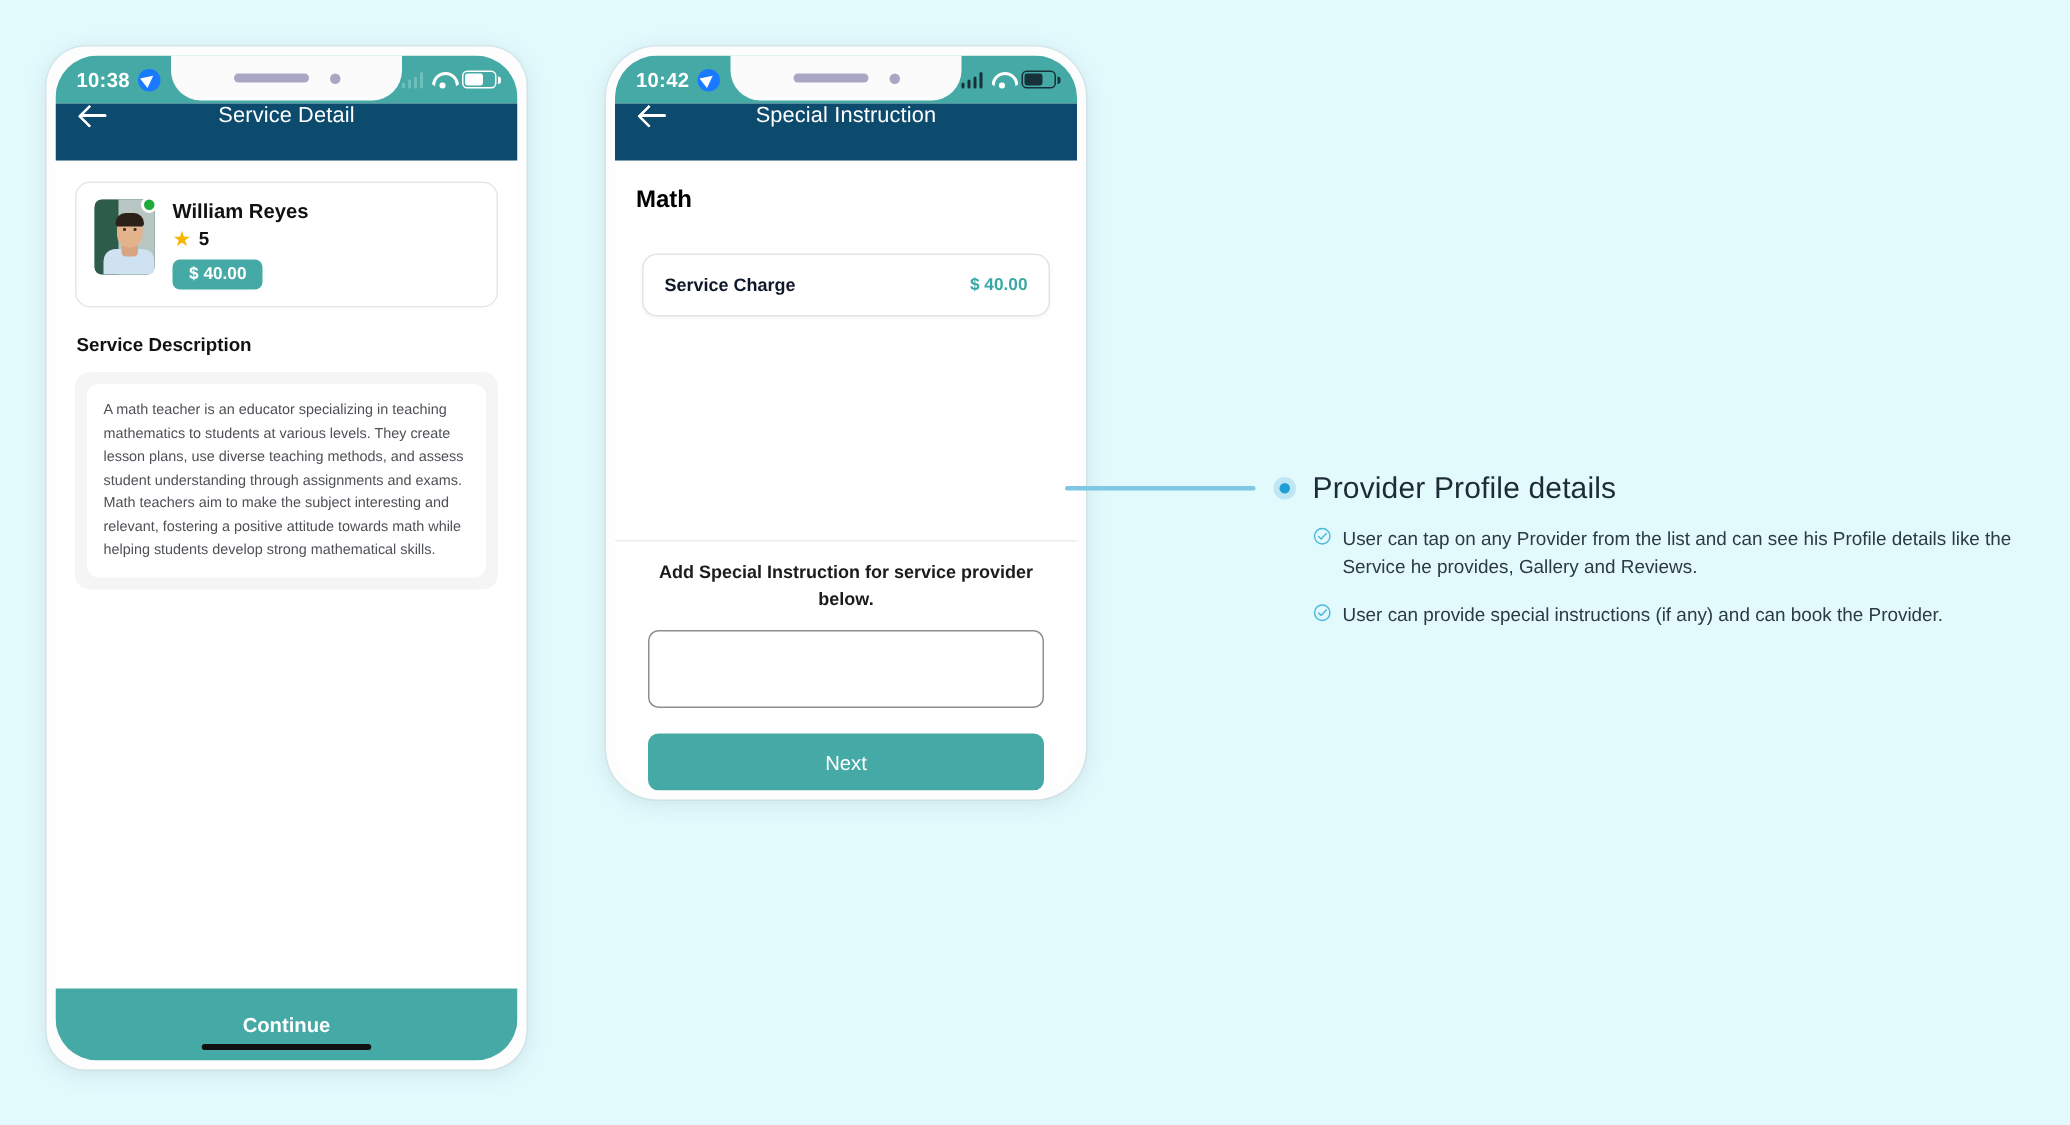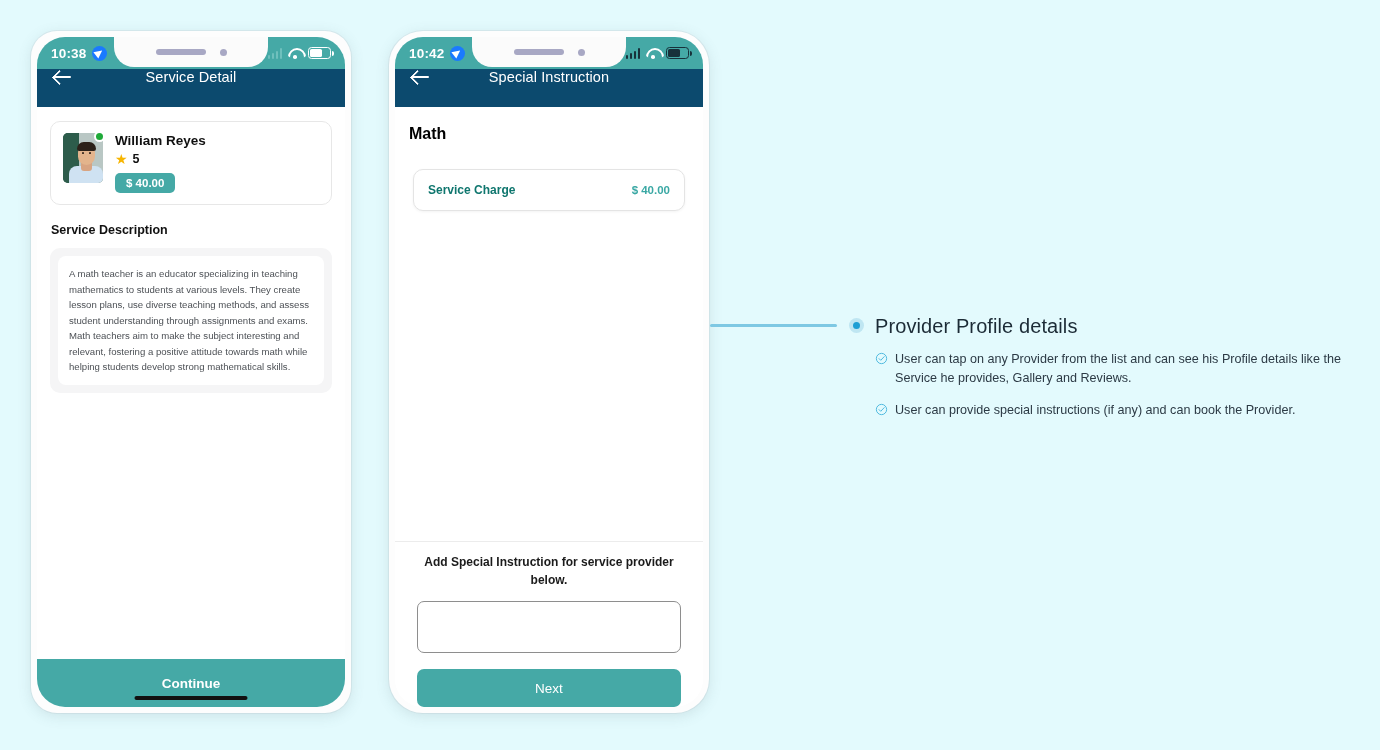--- a/index.html
+++ b/index.html
@@ -13,21 +13,21 @@
 
   
   .phone {
     position: absolute;
     background: #fdfdfd;
     border-radius: 34px;
     box-shadow: 0 3px 14px rgba(90,110,120,.16), 0 0 0 1px rgba(200,215,220,.35);
     padding: 6px;
   }
   #phone1 { left: 31px; top: 31px; width: 320px; height: 682px; border-radius: 26px; }
-  #phone2 { left: 389px; top: 31px; width: 320px; height: 682px; }
+  #phone2 { left: 404px; top: 31px; width: 320px; height: 502px; }
 
   .screen {
     position: relative;
     width: 100%; height: 100%;
     border-radius: 28px;
     overflow: hidden;
     background: #ffffff;
     display: flex; flex-direction: column;
   }
 
@@ -239,21 +239,21 @@
   
   .body2 { flex:1 1 auto; background:#fff; display:flex; flex-direction:column; min-height:0; }
   .svc-title { margin:18px 14px 0 14px; font-size:16px; font-weight:bold; color:#000000; }
   .charge-card {
     margin:26px 18px 0 18px; background:#fff;
     border:1px solid #e4e4e4; border-radius:10px;
     box-shadow:0 1px 3px rgba(0,0,0,.05);
     padding:13px 14px;
     display:flex; align-items:center; justify-content:space-between;
   }
-  .charge-label { font-size:12px; font-weight:bold; color:#0f766e; }
+  .charge-label { font-size:12px; font-weight:bold; color:#0f172a; }
   .charge-value { font-size:11.5px; font-weight:bold; color:#3aa8a4; }
 
   .footer2 {
     flex:0 0 auto; border-top:1px solid #ececec; background:#fff;
     padding:12px 22px 0 22px; position:relative;
   }
   .footer2-label {
     text-align:center; font-size:12px; font-weight:bold;
     color:#1b1b1b; line-height:1.45; margin-bottom:12px;
   }

